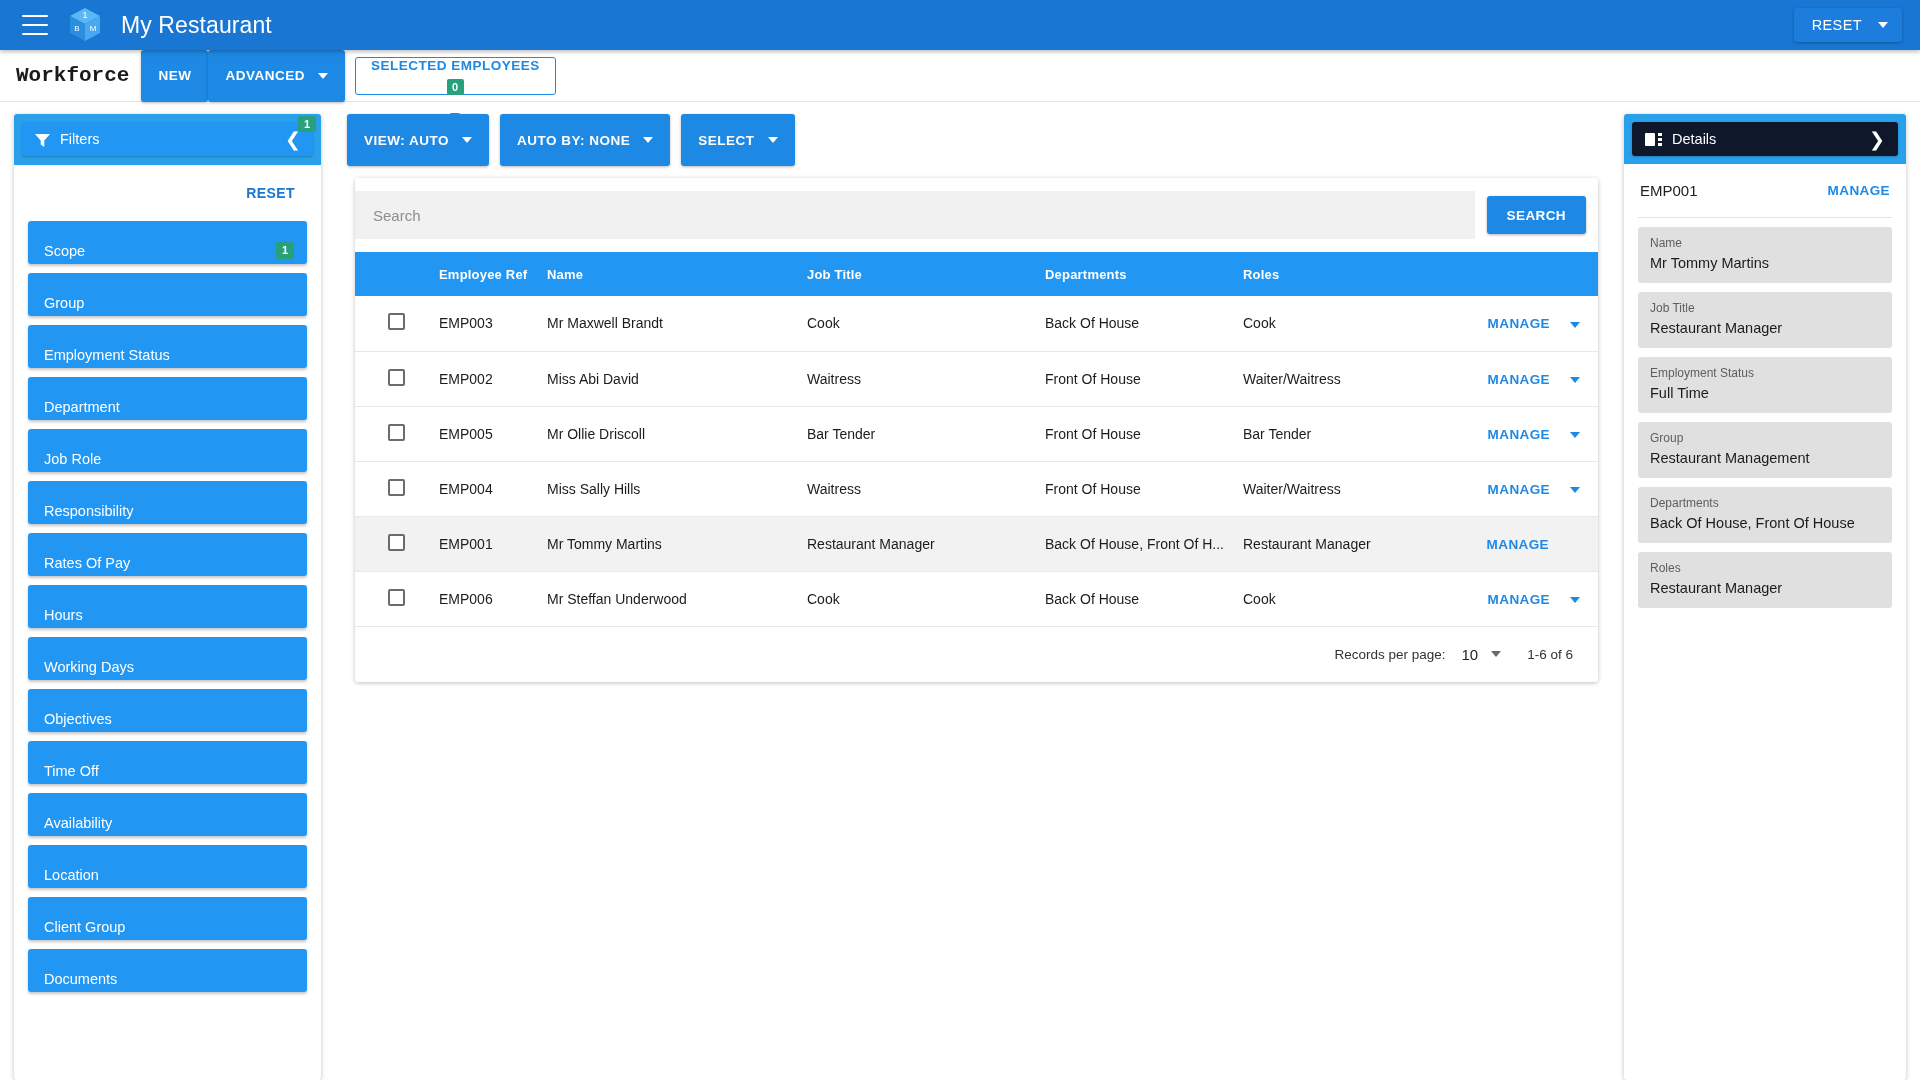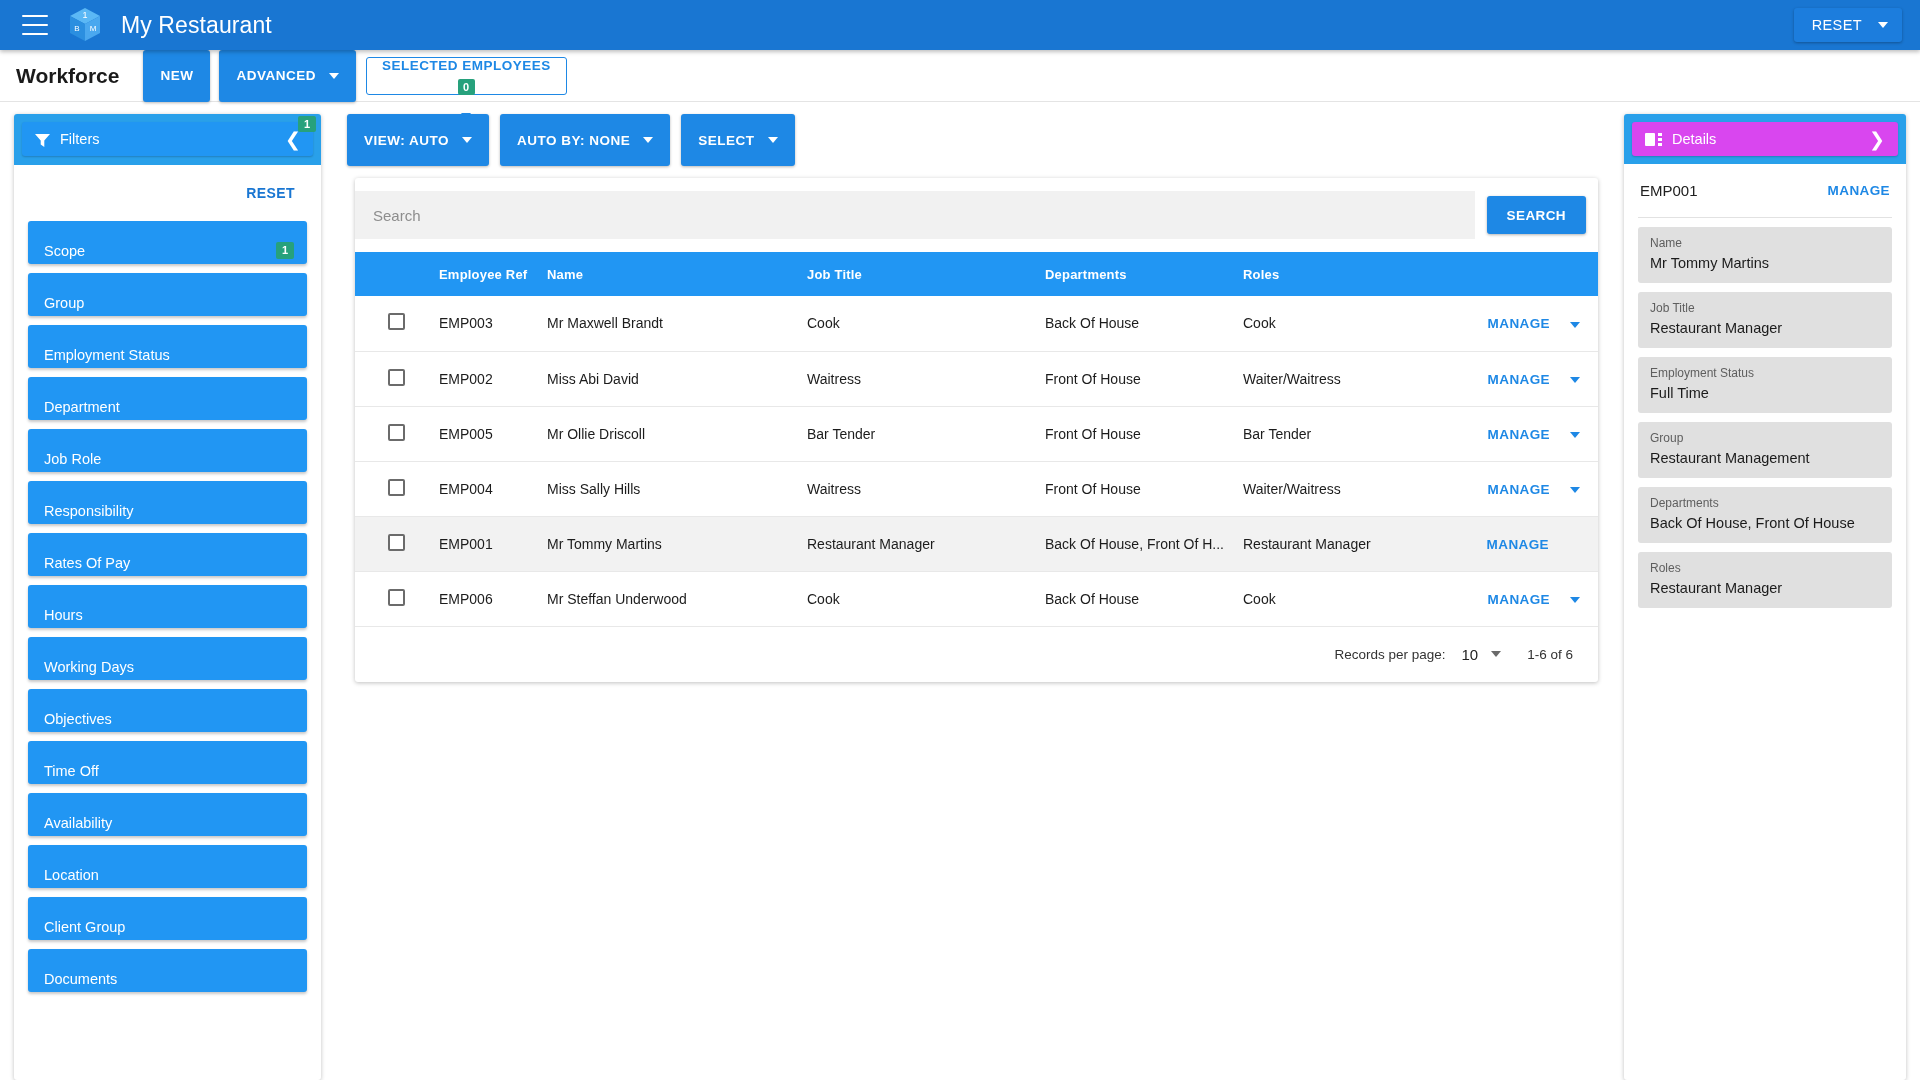--- a/index.html
+++ b/index.html
@@ -31,37 +31,37 @@
     box-shadow: 0 1px 3px rgba(0,0,0,.3);
   }
   .caret { width: 0; height: 0; border-left: 5.5px solid transparent; border-right: 5.5px solid transparent; border-top: 6px solid currentColor; display:inline-block; }
 
   
   .subbar {
     height: 52px; width: 100%; background: #fff;
     display: flex; align-items: center; padding: 0 0 0 16px;
     border-bottom: 1px solid #e4e4e4; position: relative; z-index: 20;
   }
-  .page-title { font-size: 21px; font-weight: bold; color: #1a1a1a; margin-right: 24px; }
+  .page-title { font-size: 21px; font-weight: bold; color: #1a1a1a; margin-right: 12px; font-family: Liberation Mono, monospace; }
   .btn-blue {
     background: #1e88e5; color: #fff; border: none; border-radius: 3px;
     height: 52px; padding: 0 17px; font-size: 13.5px; font-weight: bold; letter-spacing: .5px;
     display: flex; align-items: center; gap: 13px; cursor: pointer;
     box-shadow: 0 1px 3px rgba(0,0,0,.28); font-family: "Liberation Sans", sans-serif;
   }
   .btn-outline {
     background: #fff; color: #1e88e5; border: 1px solid #1e88e5; border-radius: 3px;
     height: 38px; padding: 0 15px; font-size: 13.5px; font-weight: bold; letter-spacing: .5px;
     display: flex; align-items: center; gap: 12px; cursor: pointer; font-family: "Liberation Sans", sans-serif;
   }
   .count-badge {
     background: #27a17c; color: #fff; font-size: 11px; font-weight: bold;
     border-radius: 2px; padding: 1px 5px; line-height: 14px; position: relative; top: -6px;
   }
-  .gap-l { margin-left: 9px; }
+  .gap-l { }
   .gap-xl { margin-left: 10px; flex-direction: column; }
 
   
   .workspace { display: flex; width: 100%; height: calc(1080px - 102px); padding: 12px 14px 0 14px; gap: 14px; background:#fff; }
 
   
   .filters-panel {
     width: 307px; flex: 0 0 307px; background: #fff;
     border-radius: 3px; box-shadow: 0 1px 4px rgba(0,0,0,.25);
     display: flex; flex-direction: column; overflow: hidden; height: 100%;
@@ -153,21 +153,21 @@
   .pager-range { color: #333; }
 
   
   .details-panel {
     width: 282px; flex: 0 0 282px; background: #fff;
     border-radius: 3px; box-shadow: 0 1px 4px rgba(0,0,0,.25);
     display: flex; flex-direction: column; overflow: hidden; height: 100%;
   }
   .details-head { background: #29a0ea; padding: 8px; flex: 0 0 auto; }
   .details-head-inner {
-    background: #d946ef; border-radius: 3px; height: 34px;
+    background: #0f172a; border-radius: 3px; height: 34px;
     display: flex; align-items: center; padding: 0 13px;
     box-shadow: 0 1px 2px rgba(0,0,0,.2);
   }
   .details-icon { width: 17px; height: 14px; margin-right: 10px; display:flex; gap:2.5px; align-items:center;}
   .details-icon .blk { width: 10px; height: 13px; background: #fff; border-radius: 1px; }
   .details-icon .dots { display:flex; flex-direction: column; gap: 2px; }
   .details-icon .dots i { display:block; width: 4px; height: 3px; background: #fff; }
   .details-label { color: #fff; font-size: 14.5px; }
   .chev-right { margin-left: auto; color: #fff; font-size: 19px; line-height: 1; font-weight: 300; cursor: pointer; }
   .details-body { padding: 0 14px; flex: 1 1 auto; overflow: hidden; }

